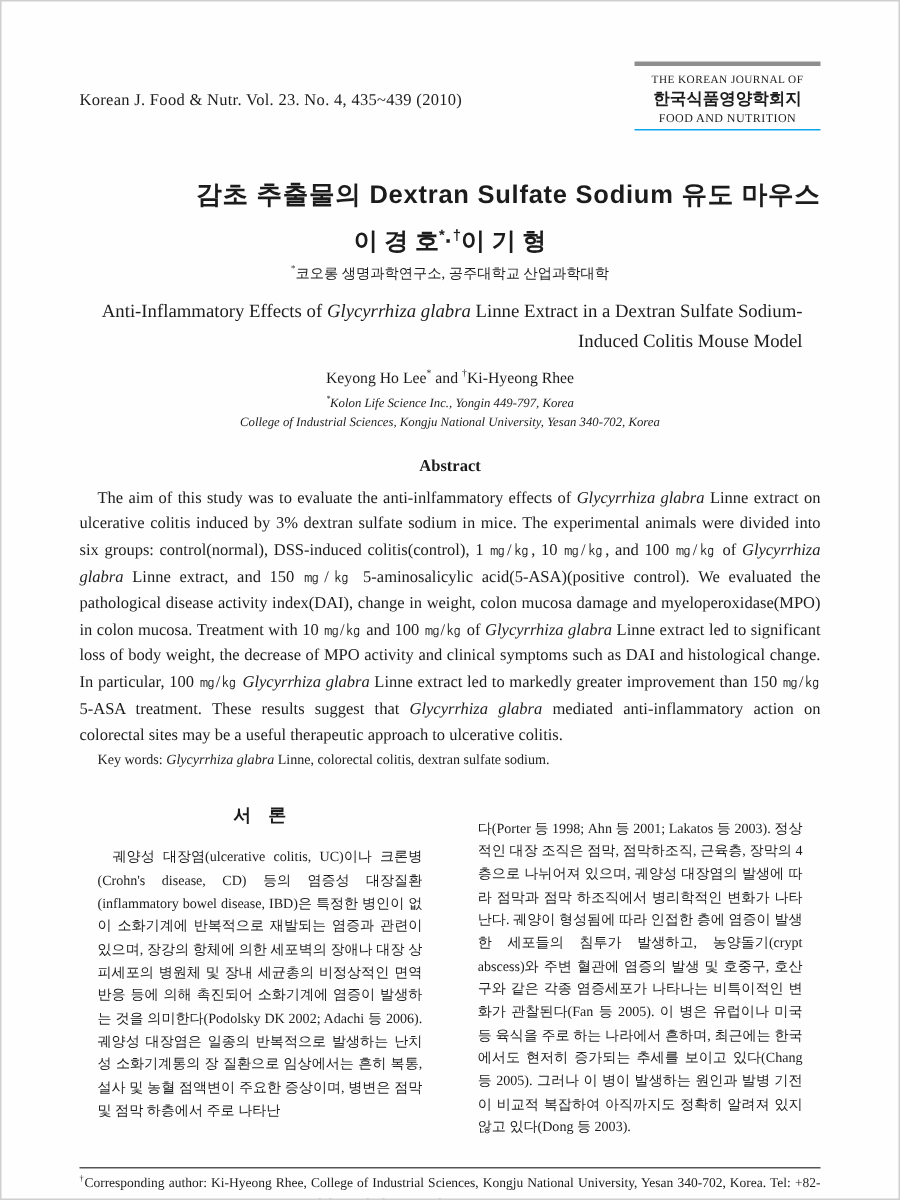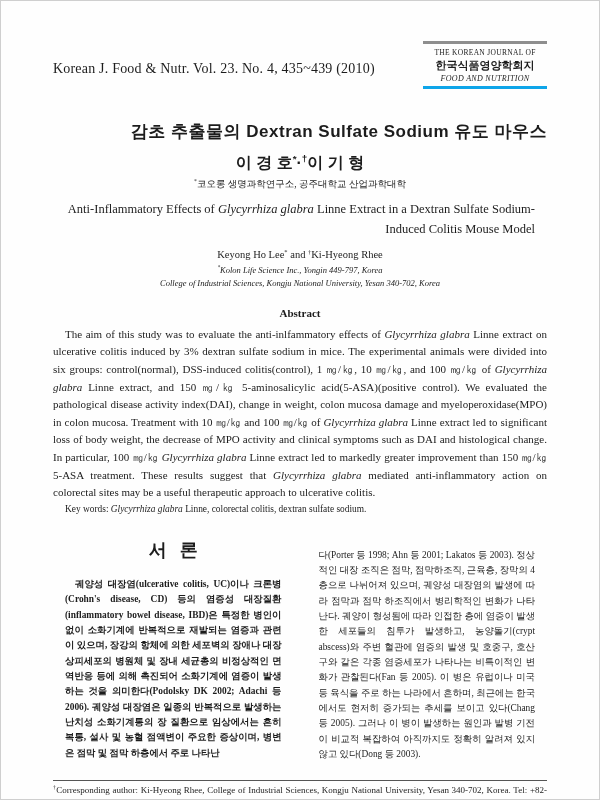--- a/index.html
+++ b/index.html
@@ -7,26 +7,26 @@
     width:600px;height:800px;box-sizing:border-box;position:relative;overflow:hidden;
     background:#fefefe;border:1px solid #cfcfcf;
     padding:40px 52px 0 52px;
     font-family:"Liberation Serif",serif;color:#1c1c1c;
   }
   sup{font-size:0.62em;line-height:0;}
   .it{font-style:italic;}
 
   
   .page-header{display:flex;justify-content:space-between;align-items:flex-start;}
-  .citation{font-size:14px;margin-top:20px;letter-spacing:0.2px;}
-  .journal-box{text-align:center;border-top:3px solid #8e8e8e;border-bottom:3px solid #0ea5e9;
+  .citation{font-size:11px;margin-top:20px;letter-spacing:0.2px;}
+  .journal-box{text-align:center;border-top:3px solid #8e8e8e;border-bottom:1px solid #0ea5e9;
     padding:4px 6px 3px;min-width:112px;}
   .jb1{font-size:7.5px;letter-spacing:0.3px;}
   .jb2{font-size:11px;font-weight:bold;font-family:"Liberation Sans",sans-serif;margin:1px 0;}
-  .jb3{font-size:8px;letter-spacing:0.3px;font-style:italic;}
+  .jb3{font-size:8px;letter-spacing:0.3px;}
 
   
   .title-ko{margin:30px 0 0;text-align:right;font-family:"Liberation Sans",sans-serif;
     font-weight:bold;font-size:17px;line-height:1.5;letter-spacing:0.5px;}
   .authors-ko{text-align:center;margin-top:8px;font-family:"Liberation Sans",sans-serif;
     font-weight:bold;font-size:16px;}
   .affil-ko{text-align:center;font-size:9.5px;margin-top:4px;}
   .title-en{margin:8px auto 0;text-align:right;font-size:12.5px;font-weight:normal;
     line-height:1.6;max-width:470px;}
   .authors-en{text-align:center;font-size:10.5px;margin-top:10px;}
@@ -35,23 +35,23 @@
 
   
   .abstract-heading{text-align:center;font-size:11px;font-weight:bold;margin:17px 0 7px;}
   .abstract-body{font-size:11px;line-height:1.6;text-align:justify;text-indent:12px;margin:0;}
   .keywords{font-size:9.4px;margin:2px 0 0;text-indent:12px;}
 
   
   .columns{display:flex;gap:13px;margin-top:22px;}
   .col{flex:1;min-width:0;font-size:9.4px;line-height:1.63;text-align:justify;}
   .intro-heading{text-align:center;font-family:"Liberation Sans",sans-serif;font-weight:bold;
-    font-size:18px;margin:0 0 10px;word-spacing:8px;}
+    font-size:12px;margin:0 0 10px;word-spacing:8px;}
   .col p{margin:12px;}
-  .col p.indent{text-indent:10px;font-weight:bold;}
+  .col p.indent{text-indent:10px;}
 
   
   .footnote-rule{border:none;border-top:1px solid #555;margin:6px 0 0;}
   .footnote{font-size:9px;line-height:1.55;margin:3px 0 0;text-align:justify;}
   .page-number{text-align:center;font-size:16px;margin-top:4px;}
 </style>
 </head>
 <body>
 
 <div class="page">

